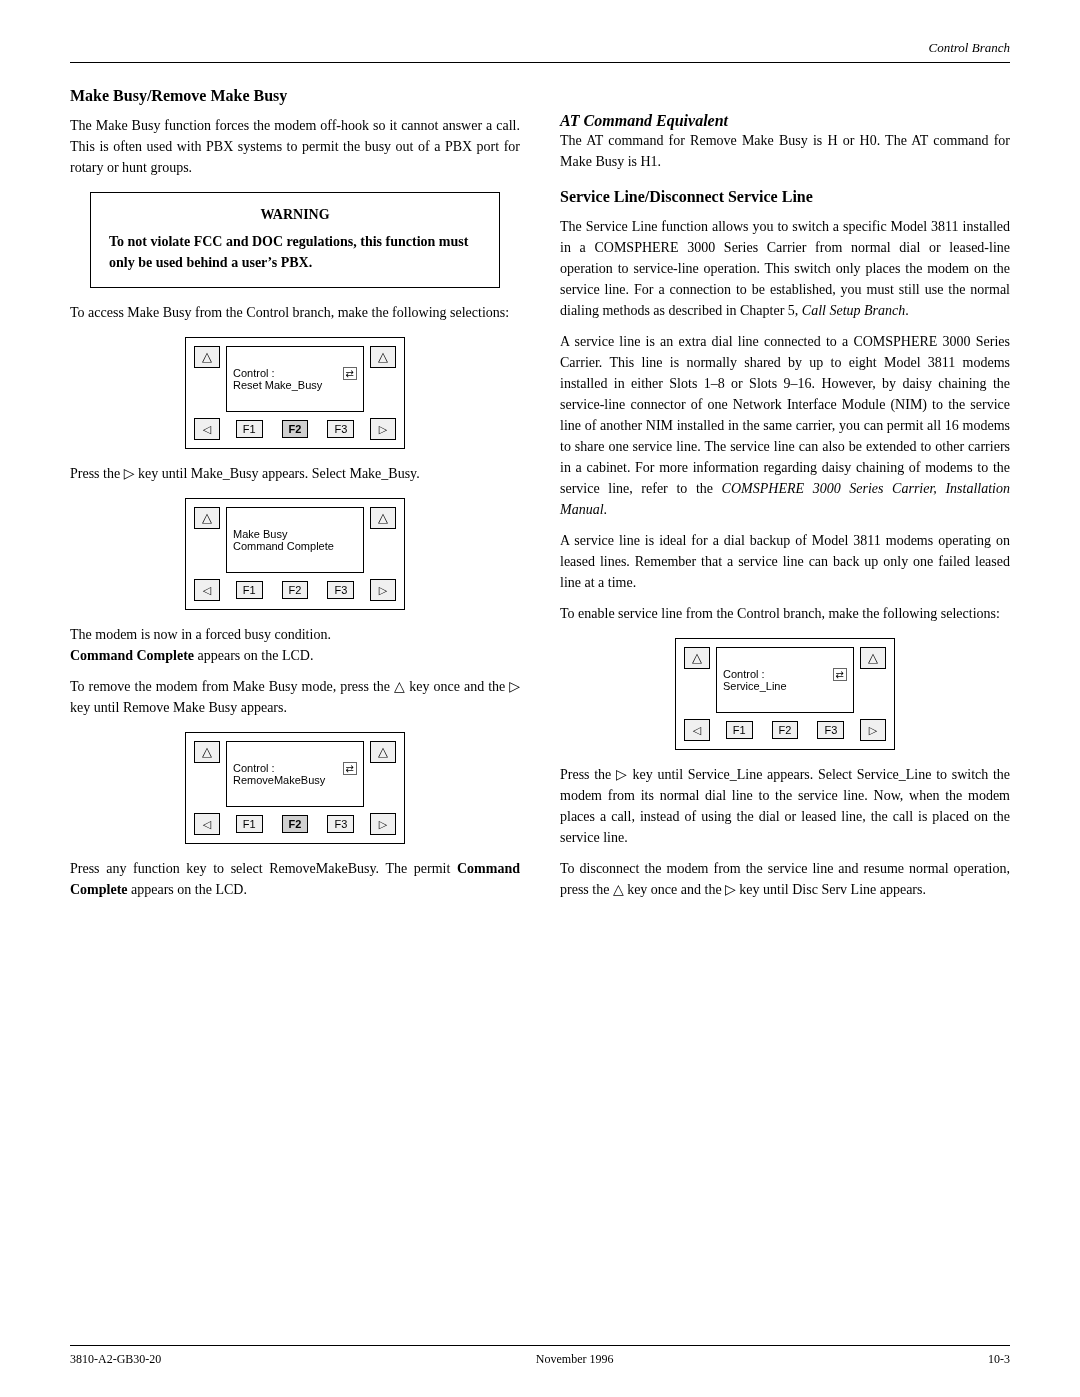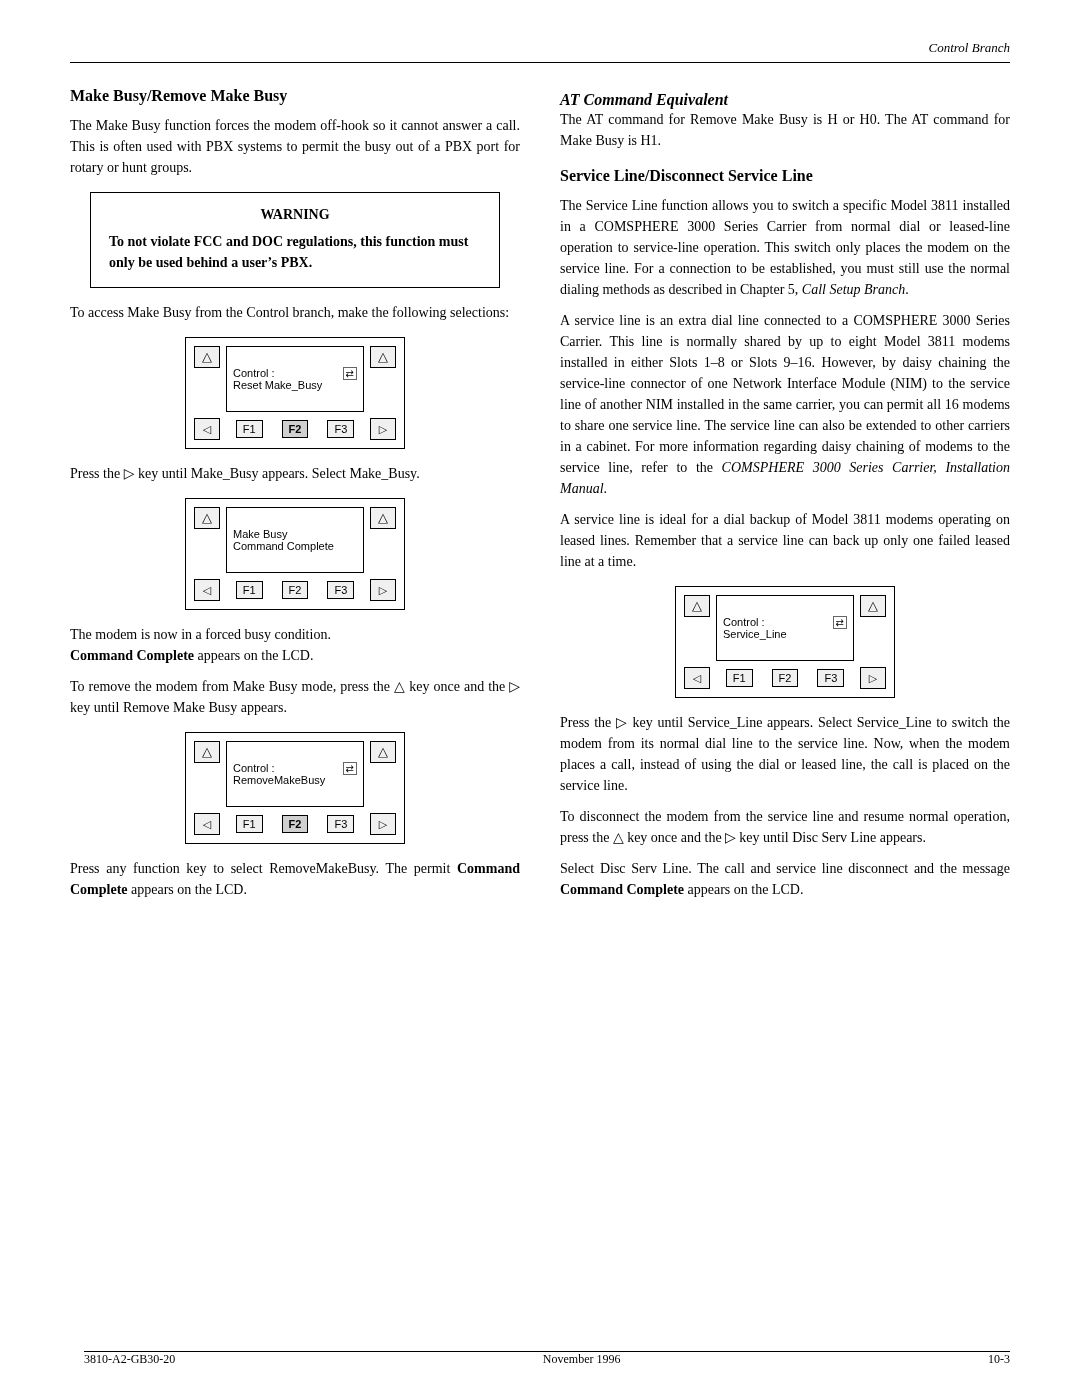--- a/index.html
+++ b/index.html
@@ -150,23 +150,24 @@
       font-size: 13px;
     }
 
     
     .italic { font-style: italic; }
 
     
     .page-footer {
       position: absolute;
       bottom: 30px;
-      left: 84px;
+      left: 70px;
       right: 70px;
       border-top: 1.5px solid #000;
+      padding-top: 6px;
       display: flex;
       justify-content: space-between;
       font-size: 12px;
     }
   </style>
 </head>
 <body>
 
 <div class="page">
 
@@ -305,20 +306,21 @@
       <p>
         <span>The Service Line function allows you to switch a specific Model 3811 installed in a COMSPHERE 3000 Series Carrier from normal dial or leased-line operation to service-line operation. This switch only places the modem on the service line. For a connection to be established, you must still use the normal dialing methods as described in Chapter 5, </span><span class="italic">Call Setup Branch</span><span>.</span>
       </p>
 
       <p>
         <span>A service line is an extra dial line connected to a COMSPHERE 3000 Series Carrier. This line is normally shared by up to eight Model 3811 modems installed in either Slots 1–8 or Slots 9–16. However, by daisy chaining the service-line connector of one Network Interface Module (NIM) to the service line of another NIM installed in the same carrier, you can permit all 16 modems to share one service line. The service line can also be extended to other carriers in a cabinet. For more information regarding daisy chaining of modems to the service line, refer to the </span><span class="italic">COMSPHERE 3000 Series Carrier, Installation Manual</span><span>.</span>
       </p>
 
       <p>A service line is ideal for a dial backup of Model 3811 modems operating on leased lines. Remember that a service line can back up only one failed leased line at a time.</p>
 
+      <p>To enable service line from the Control branch, make the following selections:</p>
 
       <div class="lcd-panel">
         <div class="lcd-middle">
           <div class="lcd-btn-left">
             <span class="lcd-arrow-up">△</span>
           </div>
           <div class="lcd-screen">
             <div class="lcd-screen-title">
               <span>Control :</span>
               <span style="float:right; font-size:10px; border:1px solid #666; padding:0 2px;">⇄</span>
@@ -341,23 +343,20 @@
           <div class="lcd-btn-right">
             <span>▷</span>
           </div>
         </div>
       </div>
 
       <p>Press the ▷ key until Service_Line appears. Select Service_Line to switch the modem from its normal dial line to the service line. Now, when the modem places a call, instead of using the dial or leased line, the call is placed on the service line.</p>
 
       <p>To disconnect the modem from the service line and resume normal operation, press the △ key once and the ▷ key until Disc Serv Line appears.</p>
 
-      <p>
-        <span>Select Disc Serv Line. The call and service line disconnect and the message </span><strong>Command Complete</strong><span> appears on the LCD.</span>
-      </p>
 
     </div>
   </div>
 
   <div class="page-footer">
     <span>3810-A2-GB30-20</span>
     <span>November 1996</span>
     <span>10-3</span>
   </div>
 

